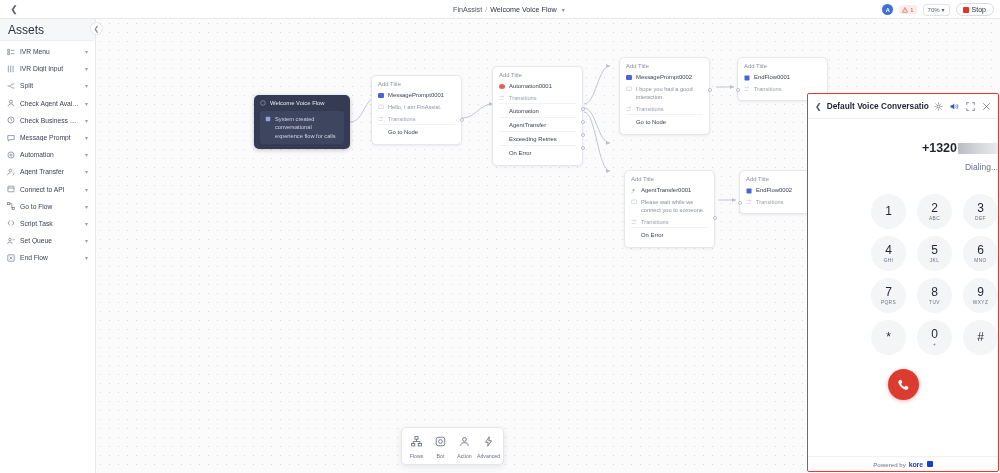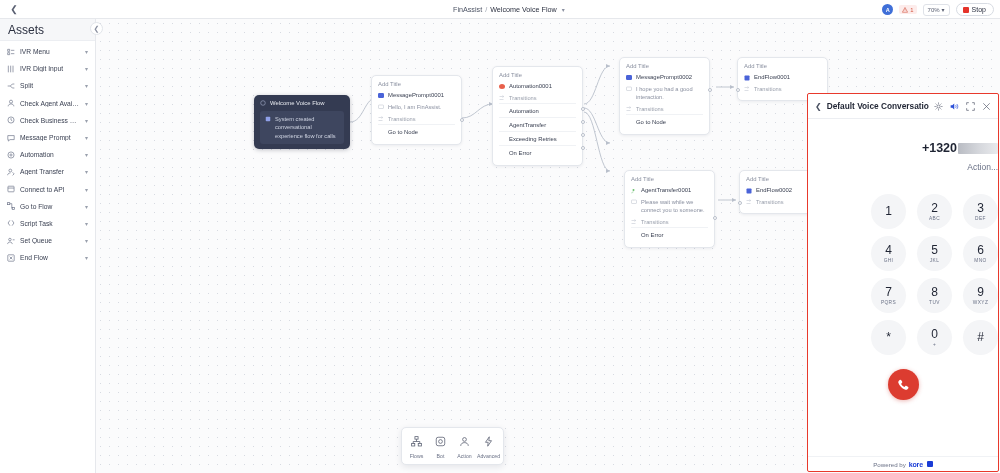--- a/index.html
+++ b/index.html
@@ -626,21 +626,21 @@
             </svg>
         </span>
       </span>
     </div>
 
     <div class="dl-body">
       <div class="dl-number">
         <span>+1320</span>
         <span class="dl-redact"></span>
       </div>
-      <div class="dl-status">Action...</div>
+      <div class="dl-status">Dialing...</div>
 
       <div class="keypad">
         <div class="key">
           <span class="key-d">1</span>
           <span class="key-l"></span>
         </div>
         <div class="key">
           <span class="key-d">2</span>
           <span class="key-l">ABC</span>
         </div>

